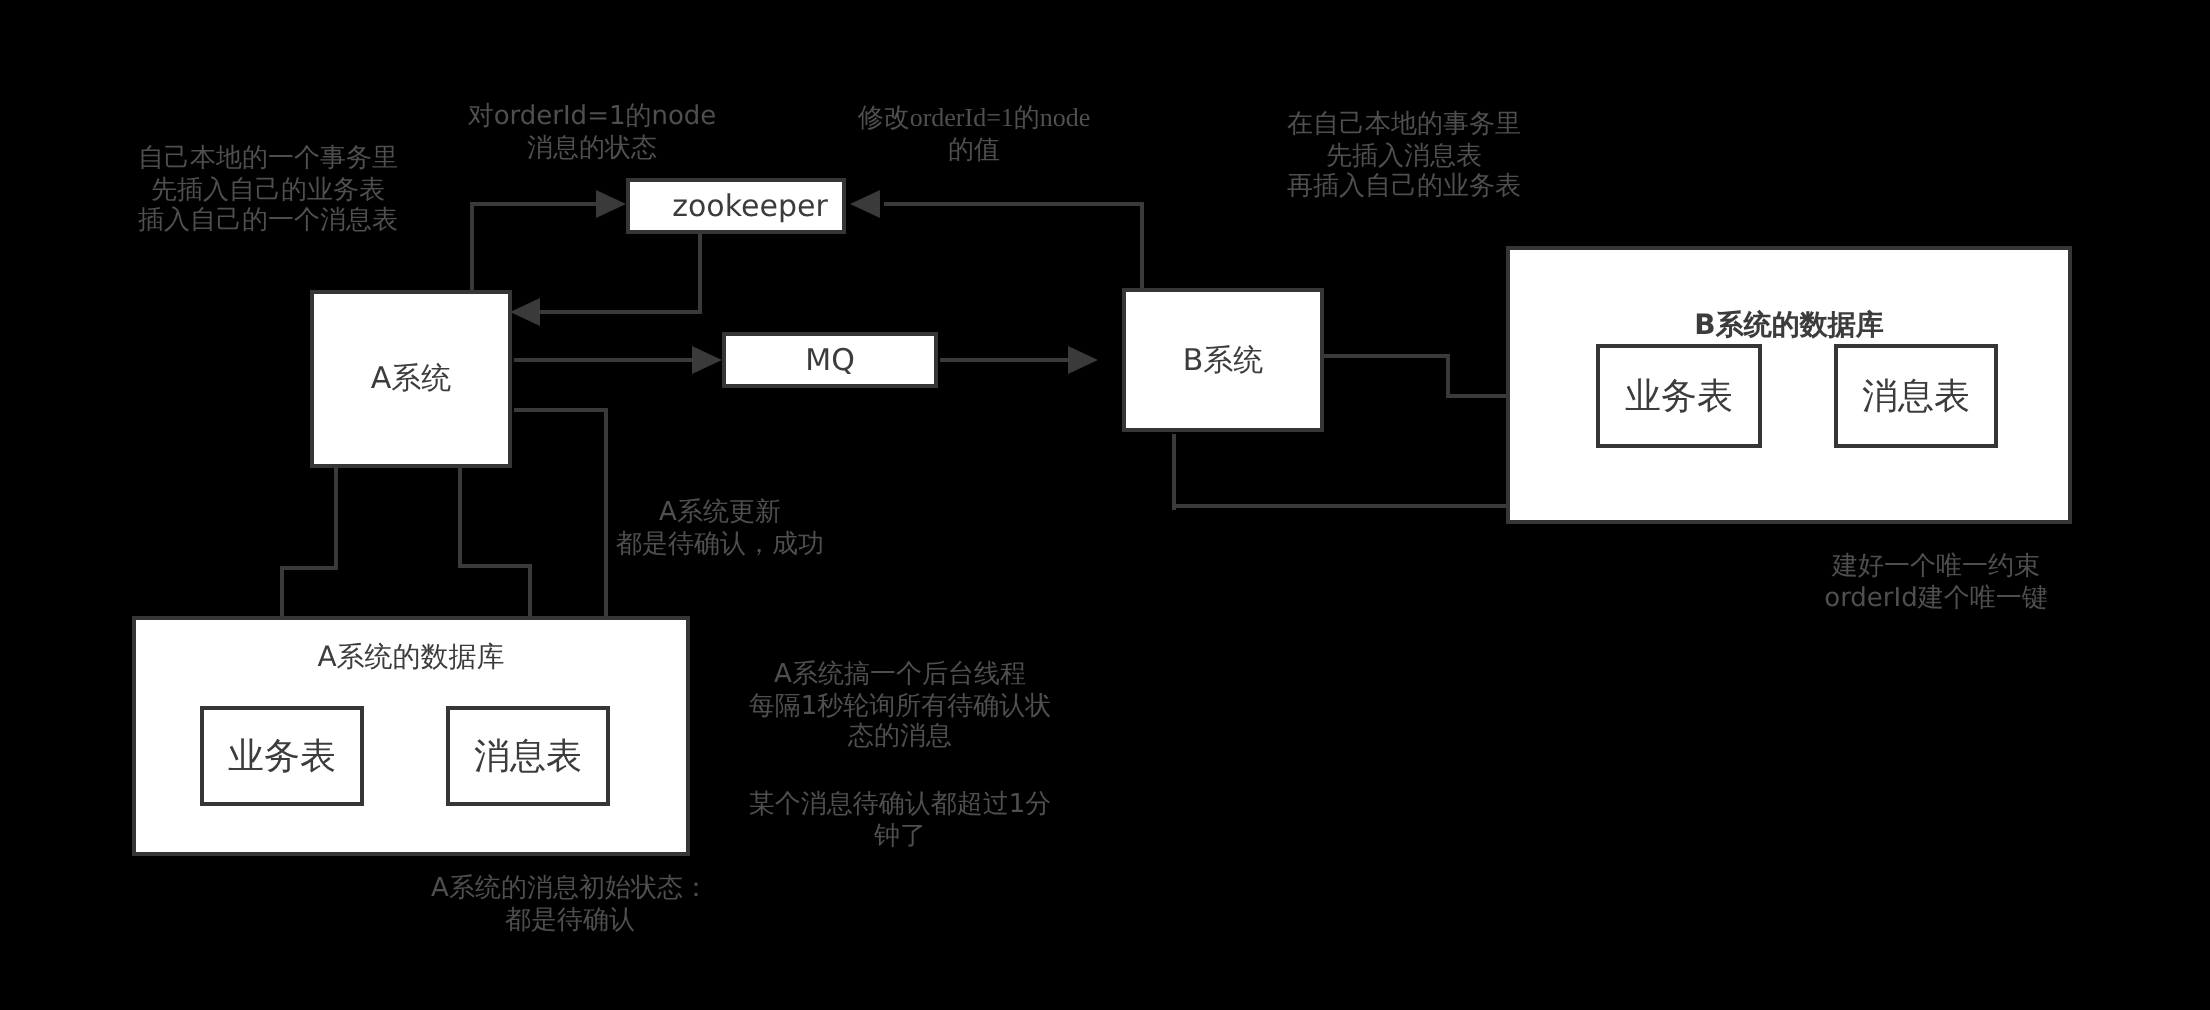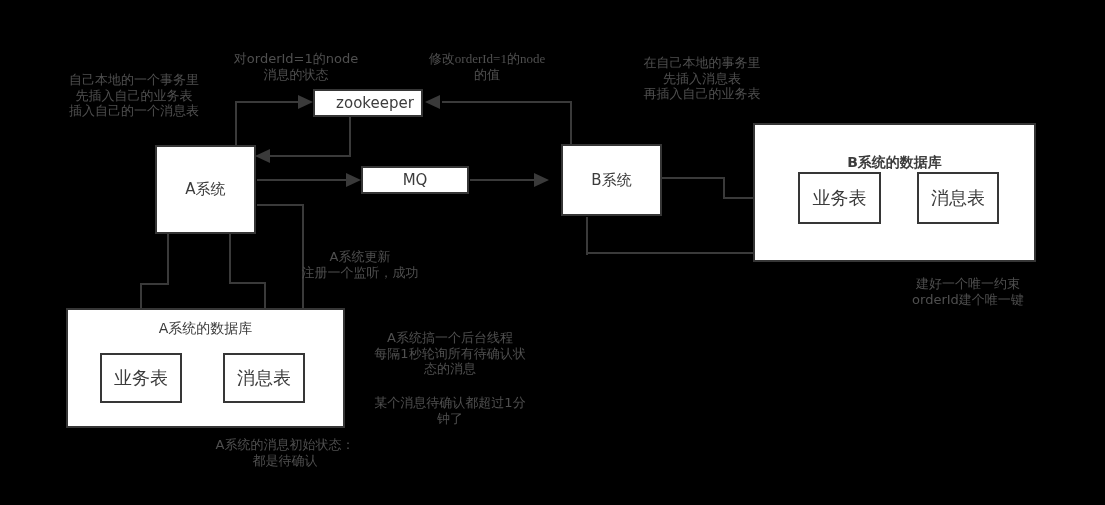--- a/index.html
+++ b/index.html
@@ -155,21 +155,21 @@
 消息的状态</div>
 
   <div class="ann" style="left:407px; top:51px; width:160px;font-family:Liberation Serif, serif;">修改orderId=1的node
 的值</div>
 
   <div class="ann" style="left:627px; top:55px; width:150px;">在自己本地的事务里
 先插入消息表
 再插入自己的业务表</div>
 
   <div class="ann" style="left:290px; top:249px; width:140px;">A系统更新
-注册一个监听，成功</div>
+都是待确认，成功</div>
 
   <div class="ann" style="left:365px; top:330px; width:170px;">A系统搞一个后台线程
 每隔1秒轮询所有待确认状
 态的消息</div>
 
   <div class="ann" style="left:365px; top:395px; width:170px;">某个消息待确认都超过1分
 钟了</div>
 
   <div class="ann" style="left:200px; top:437px; width:170px;">A系统的消息初始状态：
 都是待确认</div>

